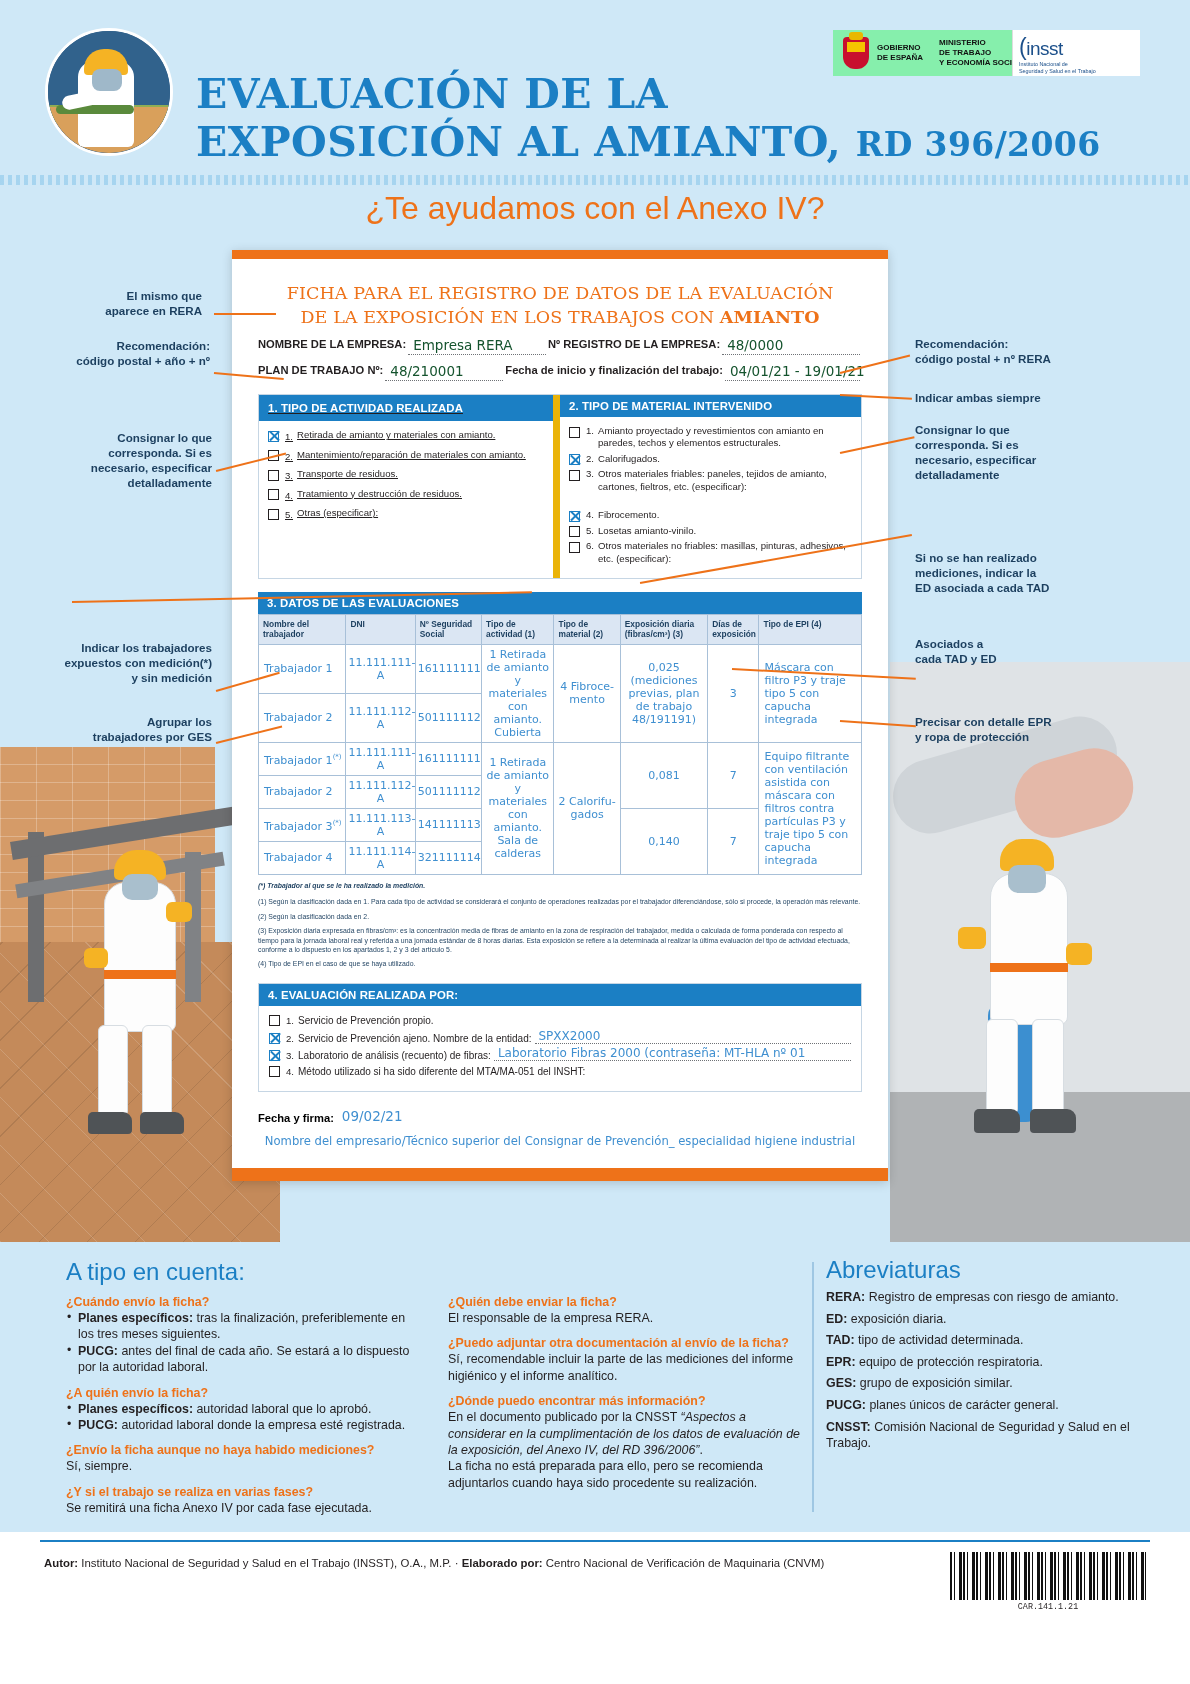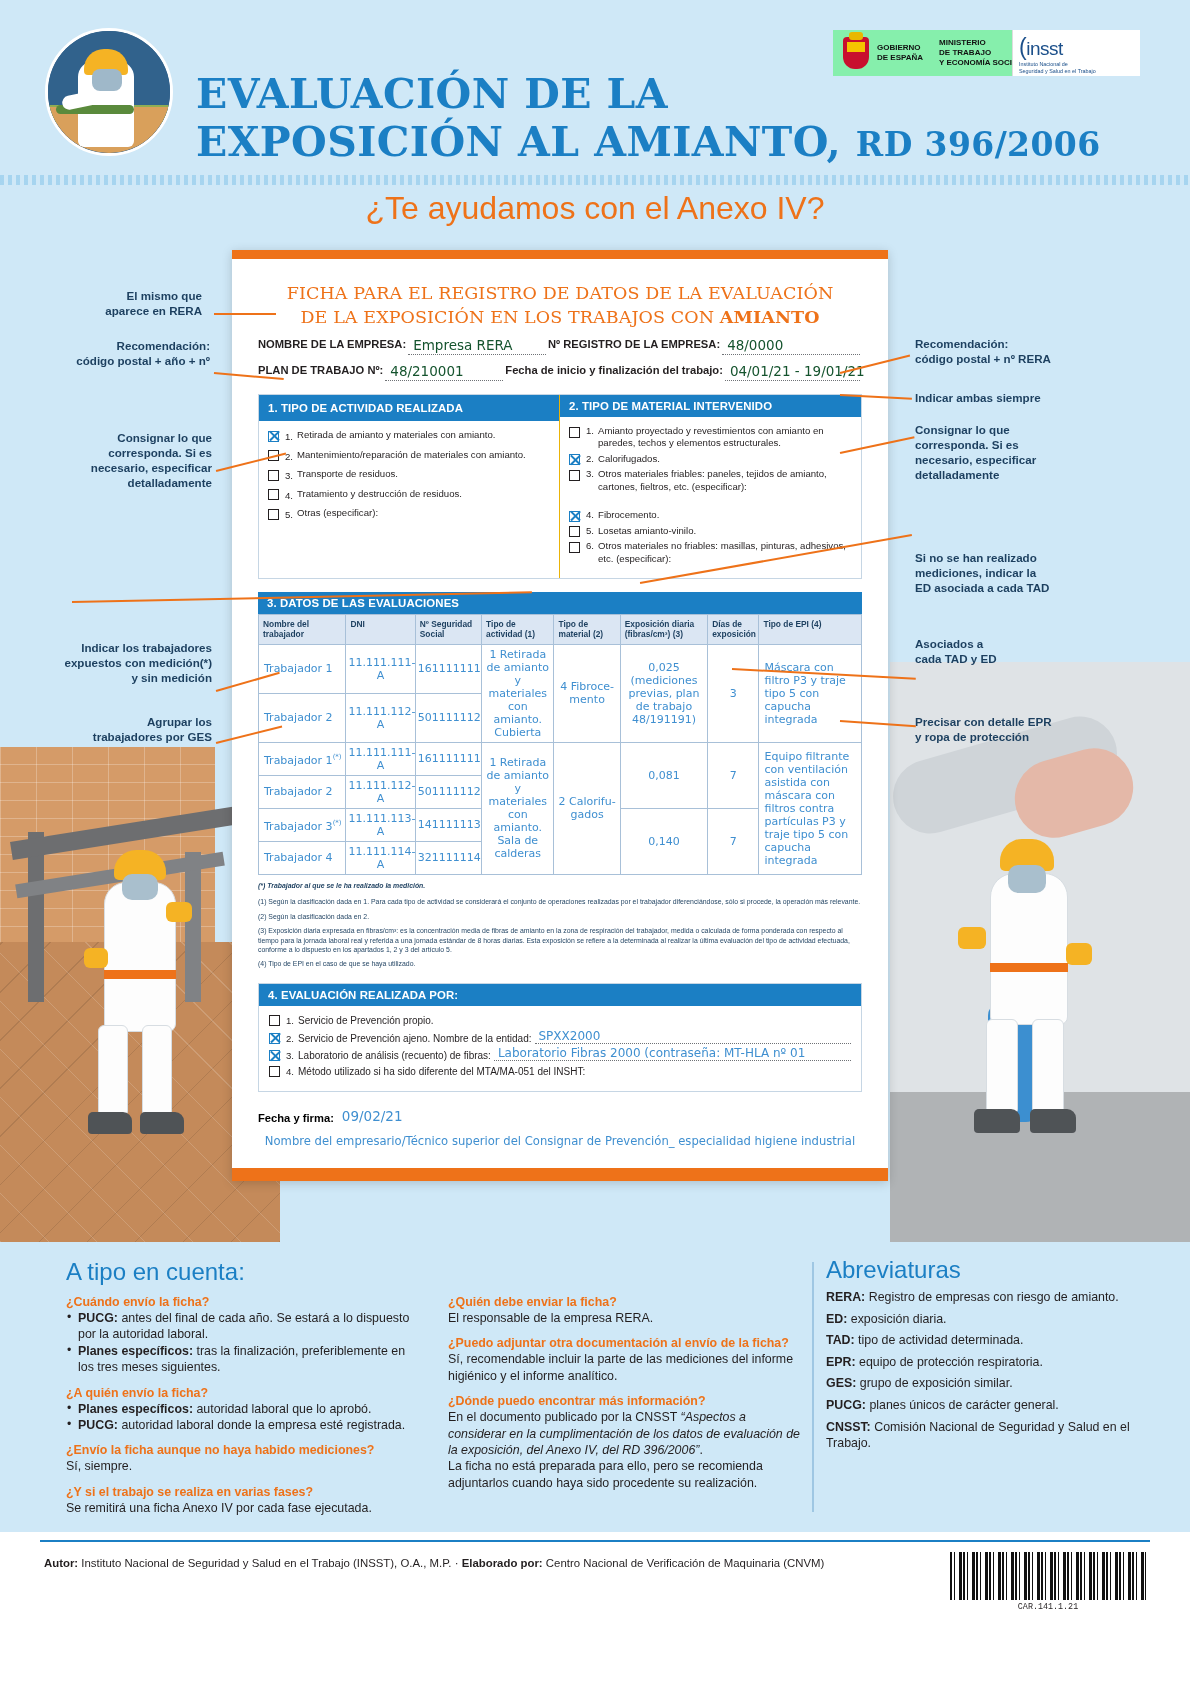--- a/index.html
+++ b/index.html
@@ -101,21 +101,21 @@
   .fv { flex: 1; border-bottom: 1.5px dotted #6f7276; margin: 0 2px; position: relative; height: 17px; }
   .fv span { position: absolute; left: 5px; bottom: 1px; color: #14532d; font-size: 13.5px;
     font-family: "DejaVu Sans", sans-serif; font-weight: 400; white-space: nowrap; }
   .fv.w-sm { max-width: 118px; }
   .fv.w-md { max-width: 150px; }
 
   .sec-head { background: #1b7fc4; color: #fff; font-size: 11.4px; font-weight: 700;
     padding: 5px 9px; letter-spacing: .1px; }
   .two-col { display: flex; gap: 0; margin-top: 13px; border: 1px solid #c6d6e4; }
   .col { background: #fff; }
-  .col.a { width: 50%; border-right: 1px solid #eab308; }
+  .col.a { width: 50%; border-right: 7px solid #eab308; text-decoration: underline; }
   .col.b { width: 50%; }
   .col .sec-head { background: #1b7fc4; }
   .col-body { padding: 8px 9px 10px 9px; min-height: 150px; }
 
   .cbrow { display: flex; align-items: flex-start; margin-bottom: 3px; }
   .cb { width: 11px; height: 11px; border: 1.6px solid #231f20; background: #fff;
     flex: 0 0 11px; margin-top: 1.5px; margin-right: 6px; position: relative; }
   .cb.on { border-color: #1b7fc4; }
   .cb.on:before, .cb.on:after { content:''; position: absolute; left: -1px; top: 3.5px; width: 13px; height: 1.8px; background: #1b7fc4; }
   .cb.on:before { transform: rotate(45deg); }
@@ -569,22 +569,22 @@
   <div class="cline" style="left:840px; top:720px; width:76px; transform:rotate(4deg);"></div>
 
   <div class="bottom"></div>
 
   <div class="faq-wrap">
     <div class="bt-title">A tipo en cuenta:</div>
     <div class="faq-cols">
       <div class="faq-col">
         <div class="q">¿Cuándo envío la ficha?</div>
         <ul class="bl">
+          <li><b>Planes específicos:</b><span> tras la finalización, preferiblemente en los tres meses siguientes.</span></li>
           <li><b>PUCG:</b><span> antes del final de cada año. Se estará a lo dispuesto por la autoridad laboral.</span></li>
-          <li><b>Planes específicos:</b><span> tras la finalización, preferiblemente en los tres meses siguientes.</span></li>
         </ul>
         <div class="q">¿A quién envío la ficha?</div>
         <ul class="bl">
           <li><b>Planes específicos:</b><span> autoridad laboral que lo aprobó.</span></li>
           <li><b>PUCG:</b><span> autoridad laboral donde la empresa esté registrada.</span></li>
         </ul>
         <div class="q">¿Envío la ficha aunque no haya habido mediciones?</div>
         <div class="a">Sí, siempre.</div>
         <div class="q">¿Y si el trabajo se realiza en varias fases?</div>
         <div class="a">Se remitirá una ficha Anexo IV por cada fase ejecutada.</div>

